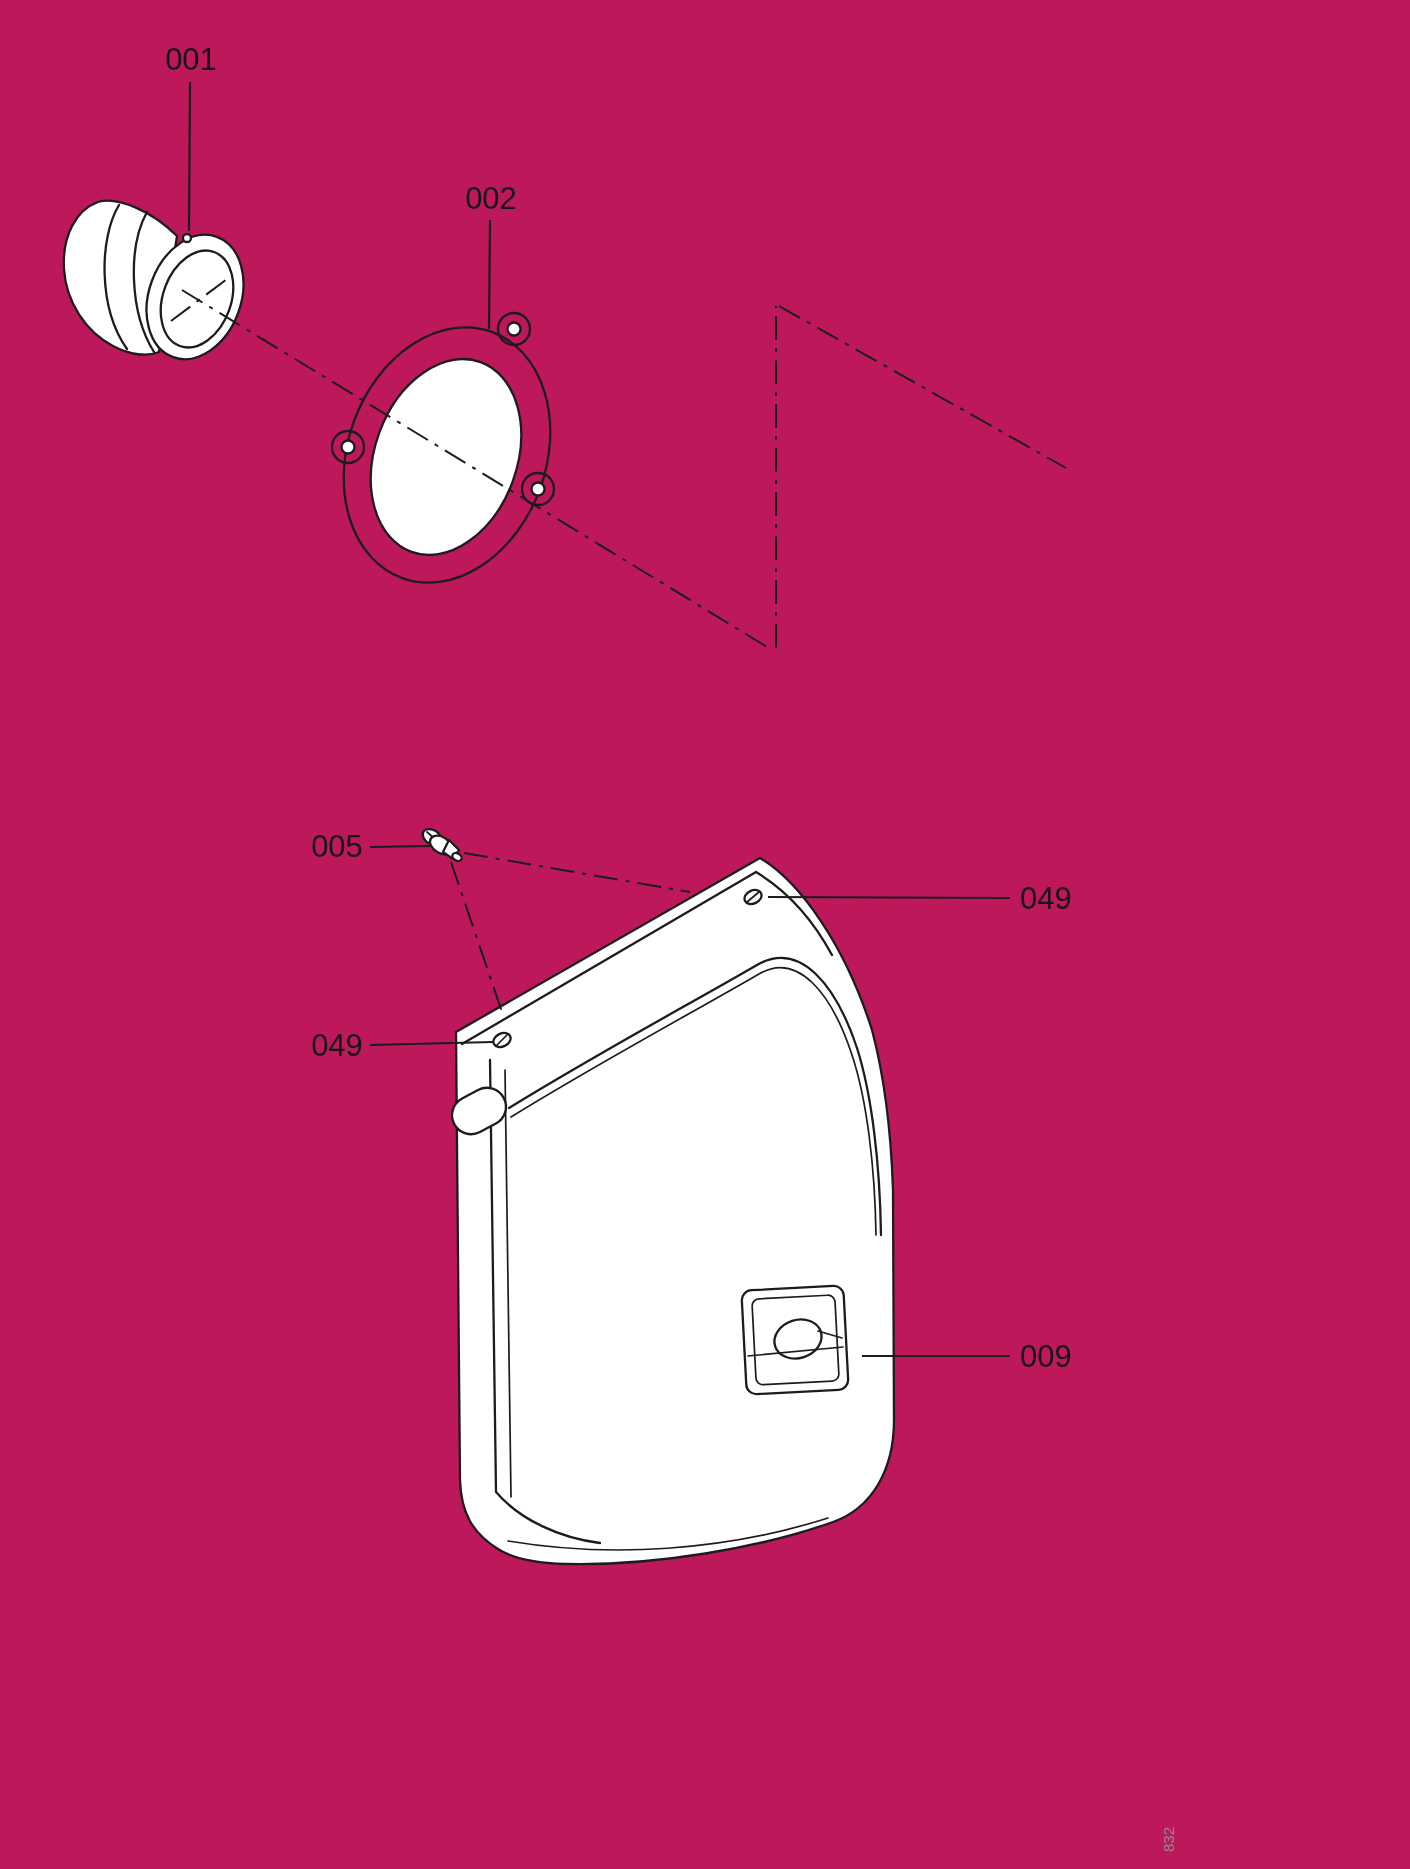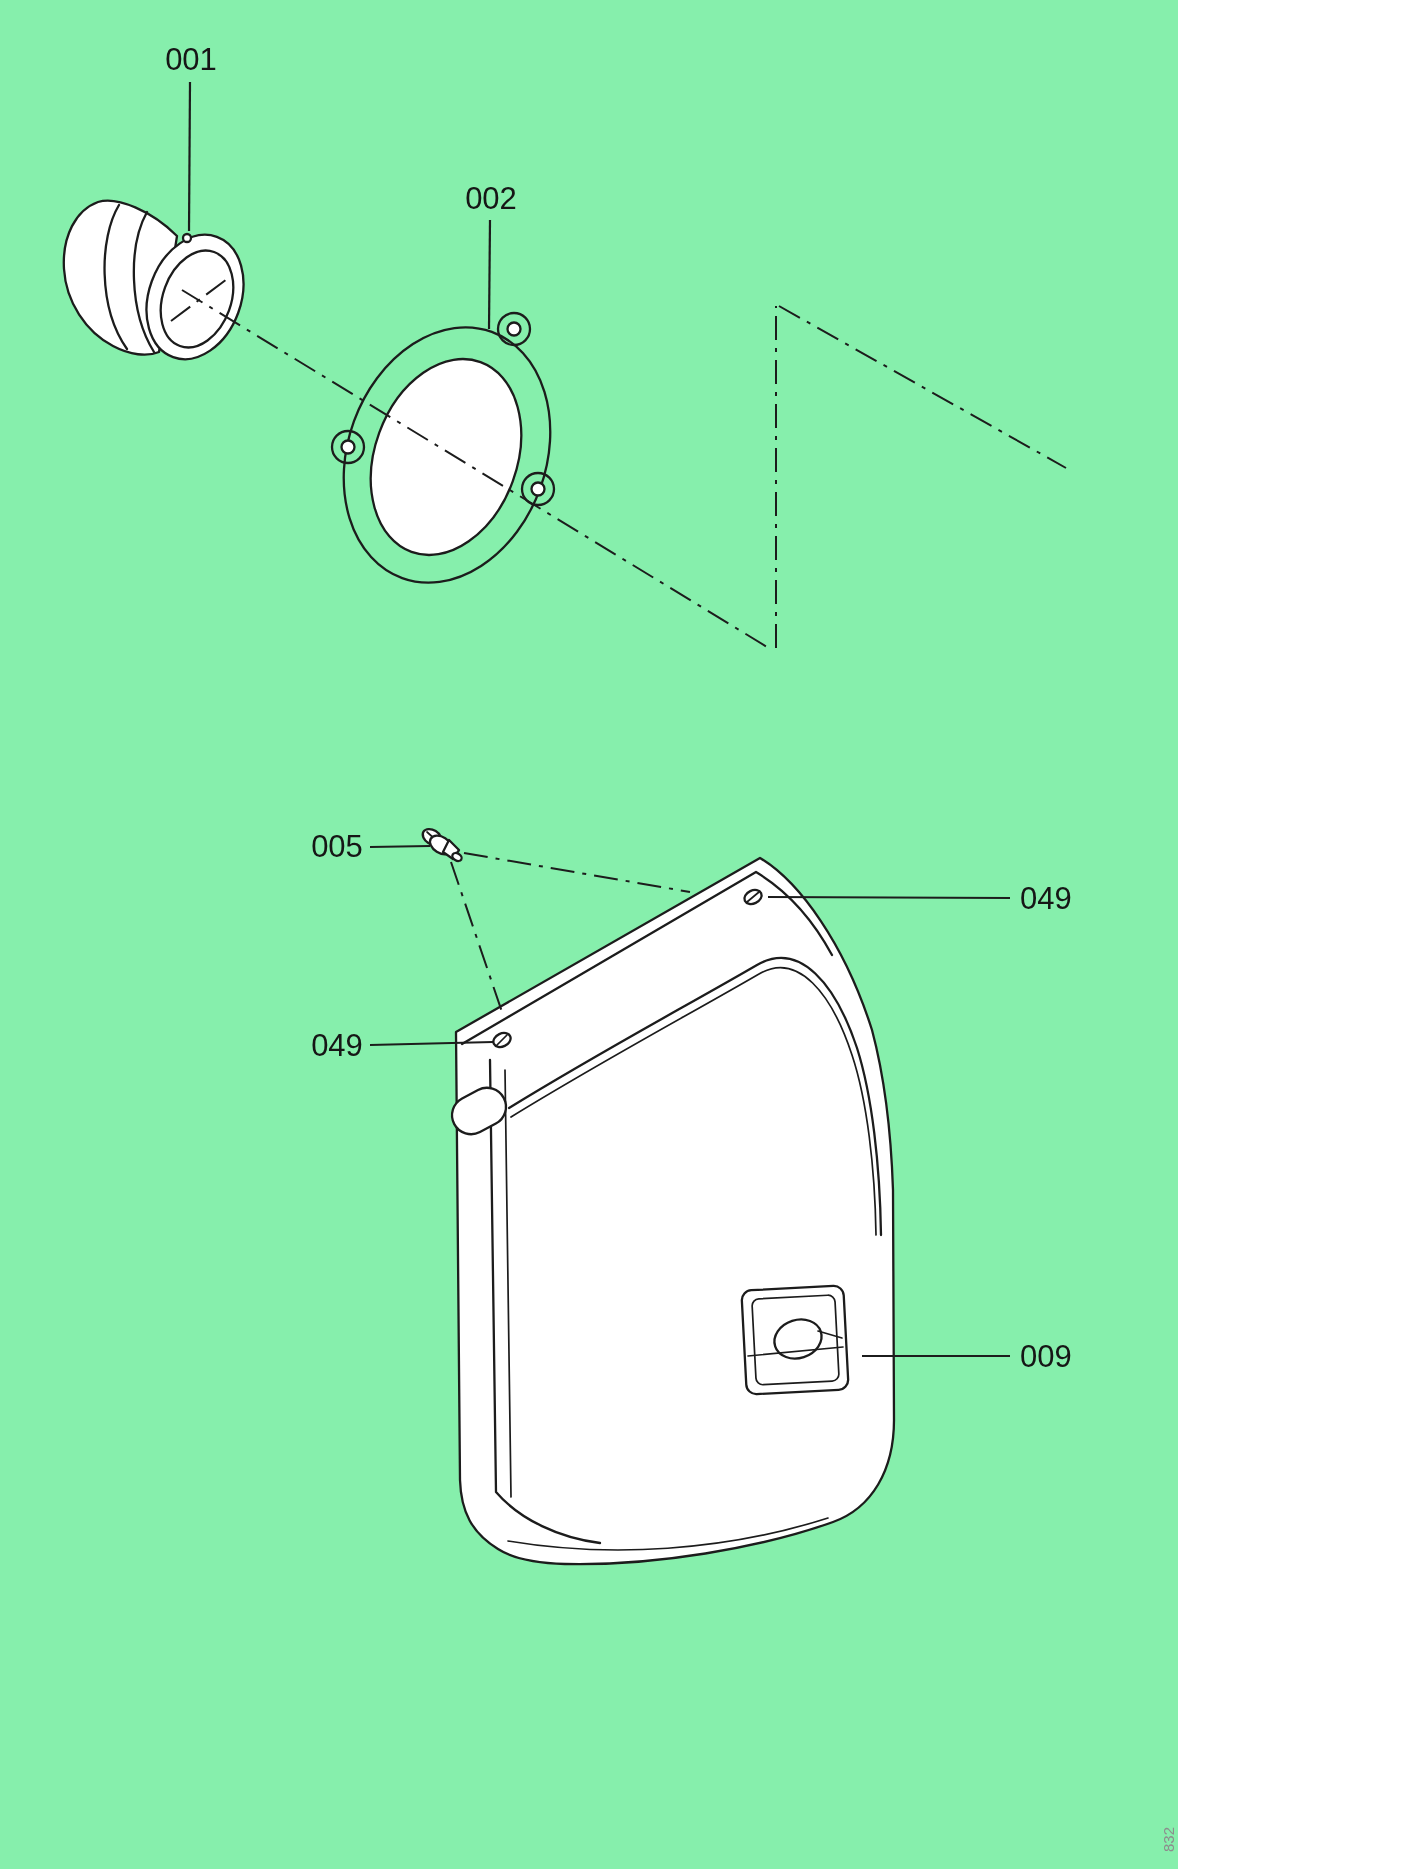--- a/index.html
+++ b/index.html
@@ -1,20 +1,20 @@
 <!DOCTYPE html>
 <html><head>
 <meta charset="utf-8">
 <style>
   html, body { margin: 0; padding: 0; background: #ffffff; }
   .sheet {
     position: relative;
-    width: 1178px;
+    width: 1410px;
     height: 1869px;
-    background: #86efac;
+    background: #be185d;
     font-family: "Liberation Sans", sans-serif;
     overflow: hidden;
   }
   svg { display: block; }
   .ln   { fill: none; stroke: #1c1c1c; stroke-width: 2.3; stroke-linecap: round; stroke-linejoin: round; }
   .thin { stroke-width: 1.7; }
   .fillw { fill: #ffffff; }
   .dash {
     fill: none; stroke: #1c1c1c; stroke-width: 2;
     stroke-dasharray: 24 8 4 8; stroke-linecap: butt;

